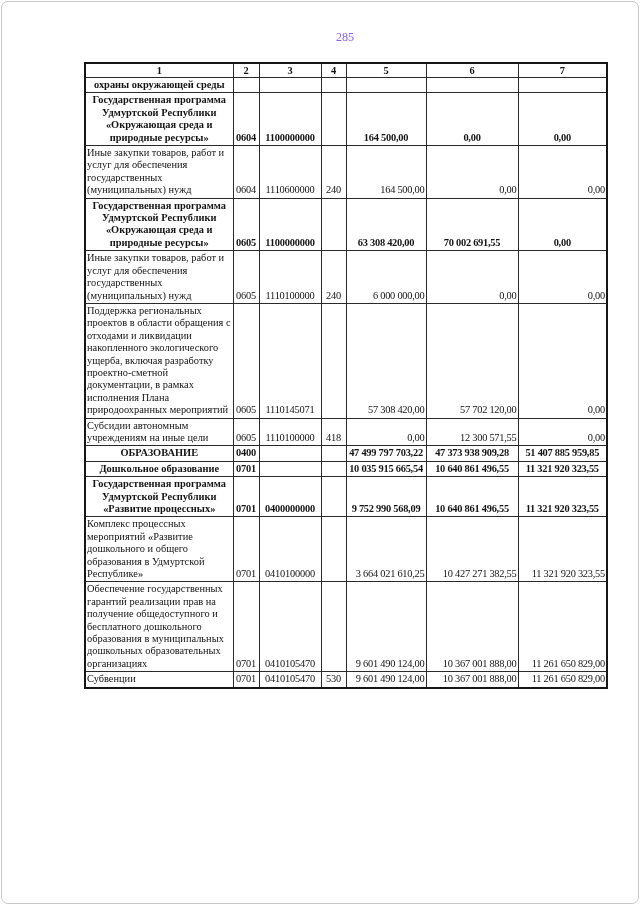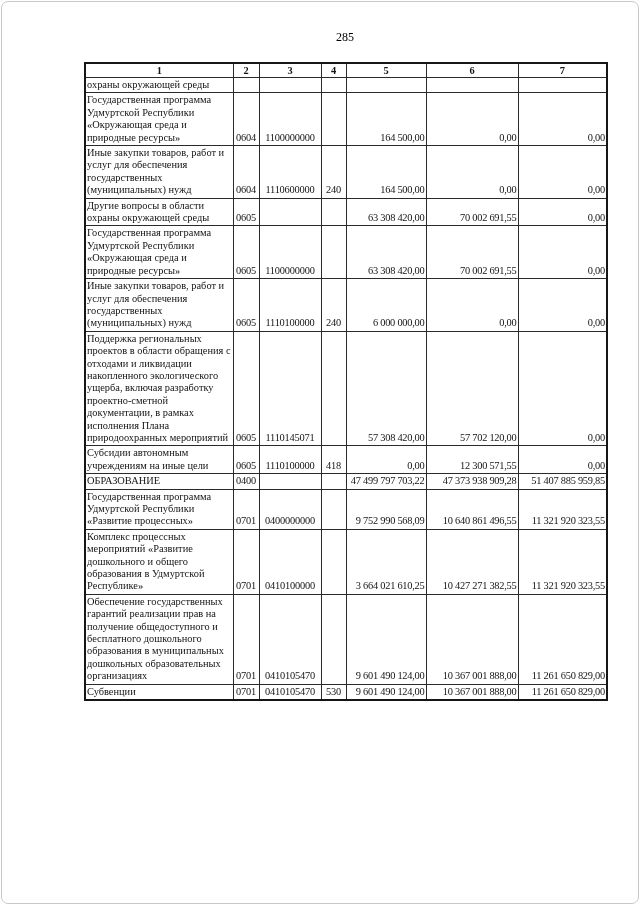--- a/index.html
+++ b/index.html
@@ -16,21 +16,21 @@
     inset:1px;
     border:1px solid #c9c9c9;
     border-radius:7px;
     pointer-events:none;
   }
   .page-number{
     position:absolute;
     top:30px;left:84px;width:522px;
     text-align:center;
     font-size:12px;
-    color:#000000;
+    color:#8b5cf6;
   }
   table.budget{
     position:absolute;
     top:62px;left:84px;
     width:522px;
     table-layout:fixed;
     border-collapse:collapse;
     border:2px solid #161616;
   }
   table.budget th,
@@ -65,21 +65,21 @@
     padding-left:0;
     padding-right:0;
   }
   td.num{
     text-align:right;
     font-size:9.9px;
     letter-spacing:-0.25px;
     white-space:nowrap;
     padding-right:2px;
   }
-  tr.bold td{font-weight:normal;}
+  tr.bold td{font-weight:bold;text-align:center;}
 </style>
 </head>
 <body>
 
 <div class="scan-frame"></div>
 
 <div class="page-number">285</div>
 
 <table class="budget">
   <colgroup>
@@ -124,29 +124,20 @@
       <tr>
         <td class="name">Иные закупки товаров, работ и услуг для обеспечения государственных (муниципальных) нужд</td>
         <td class="code">0604</td>
         <td class="code">1110600000</td>
         <td class="code">240</td>
         <td class="num">164 500,00</td>
         <td class="num">0,00</td>
         <td class="num">0,00</td>
       </tr>
       <tr class="bold">
-        <td class="name">Другие вопросы в области охраны окружающей среды</td>
-        <td class="code">0605</td>
-        <td class="code"></td>
-        <td class="code"></td>
-        <td class="num">63 308 420,00</td>
-        <td class="num">70 002 691,55</td>
-        <td class="num">0,00</td>
-      </tr>
-      <tr class="bold">
         <td class="name">Государственная программа Удмуртской Республики «Окружающая среда и природные ресурсы»</td>
         <td class="code">0605</td>
         <td class="code">1100000000</td>
         <td class="code"></td>
         <td class="num">63 308 420,00</td>
         <td class="num">70 002 691,55</td>
         <td class="num">0,00</td>
       </tr>
       <tr>
         <td class="name">Иные закупки товаров, работ и услуг для обеспечения государственных (муниципальных) нужд</td>
@@ -176,20 +167,29 @@
         <td class="num">0,00</td>
       </tr>
       <tr class="bold">
         <td class="name">ОБРАЗОВАНИЕ</td>
         <td class="code">0400</td>
         <td class="code"></td>
         <td class="code"></td>
         <td class="num">47 499 797 703,22</td>
         <td class="num">47 373 938 909,28</td>
         <td class="num">51 407 885 959,85</td>
+      </tr>
+      <tr class="bold">
+        <td class="name">Дошкольное образование</td>
+        <td class="code">0701</td>
+        <td class="code"></td>
+        <td class="code"></td>
+        <td class="num">10 035 915 665,54</td>
+        <td class="num">10 640 861 496,55</td>
+        <td class="num">11 321 920 323,55</td>
       </tr>
       <tr class="bold">
         <td class="name">Государственная программа Удмуртской Республики «Развитие процессных»</td>
         <td class="code">0701</td>
         <td class="code">0400000000</td>
         <td class="code"></td>
         <td class="num">9 752 990 568,09</td>
         <td class="num">10 640 861 496,55</td>
         <td class="num">11 321 920 323,55</td>
       </tr>

